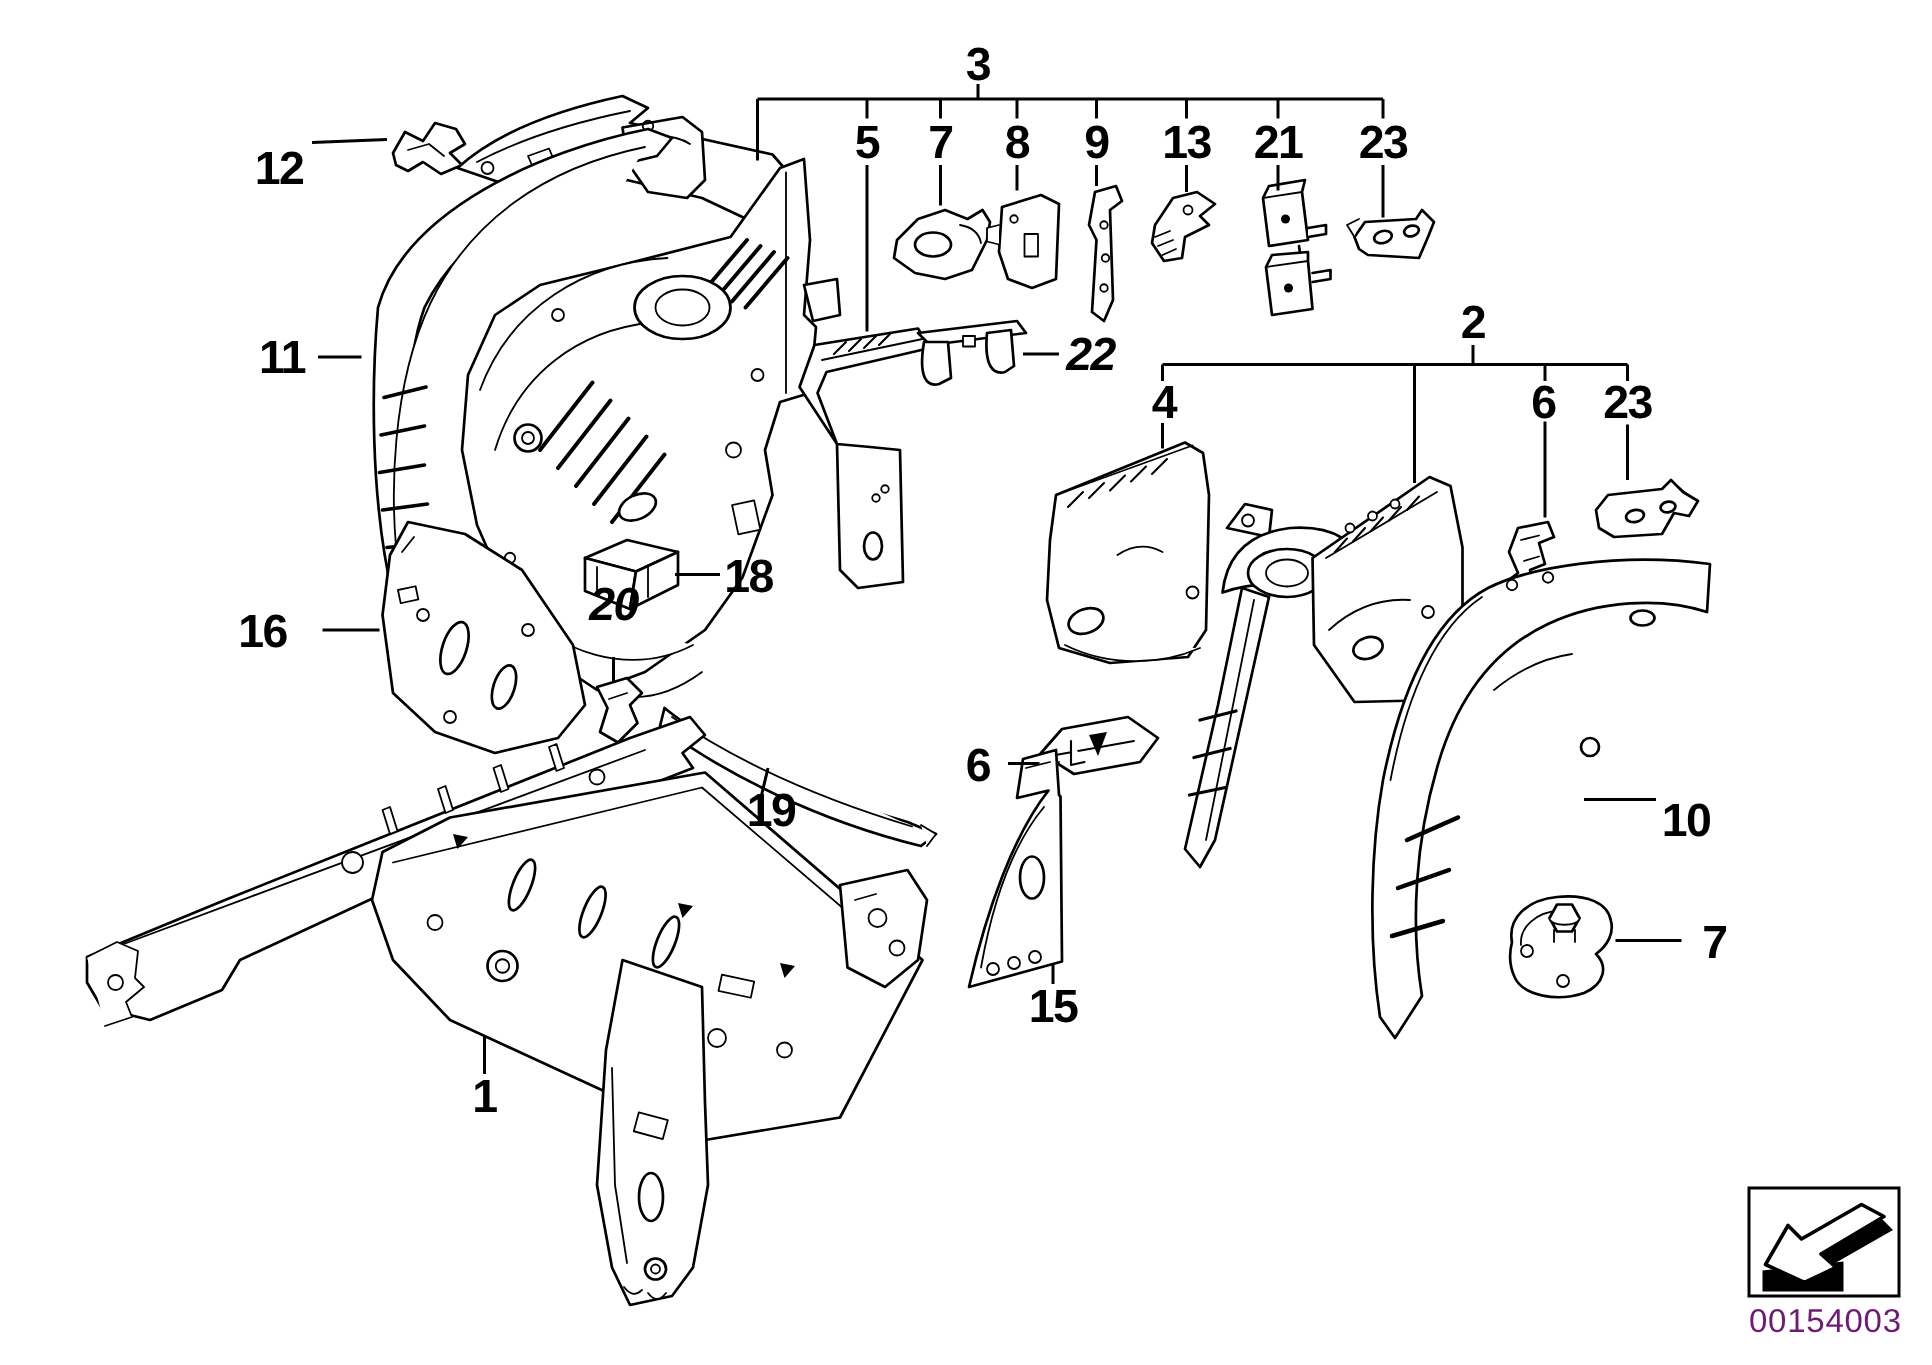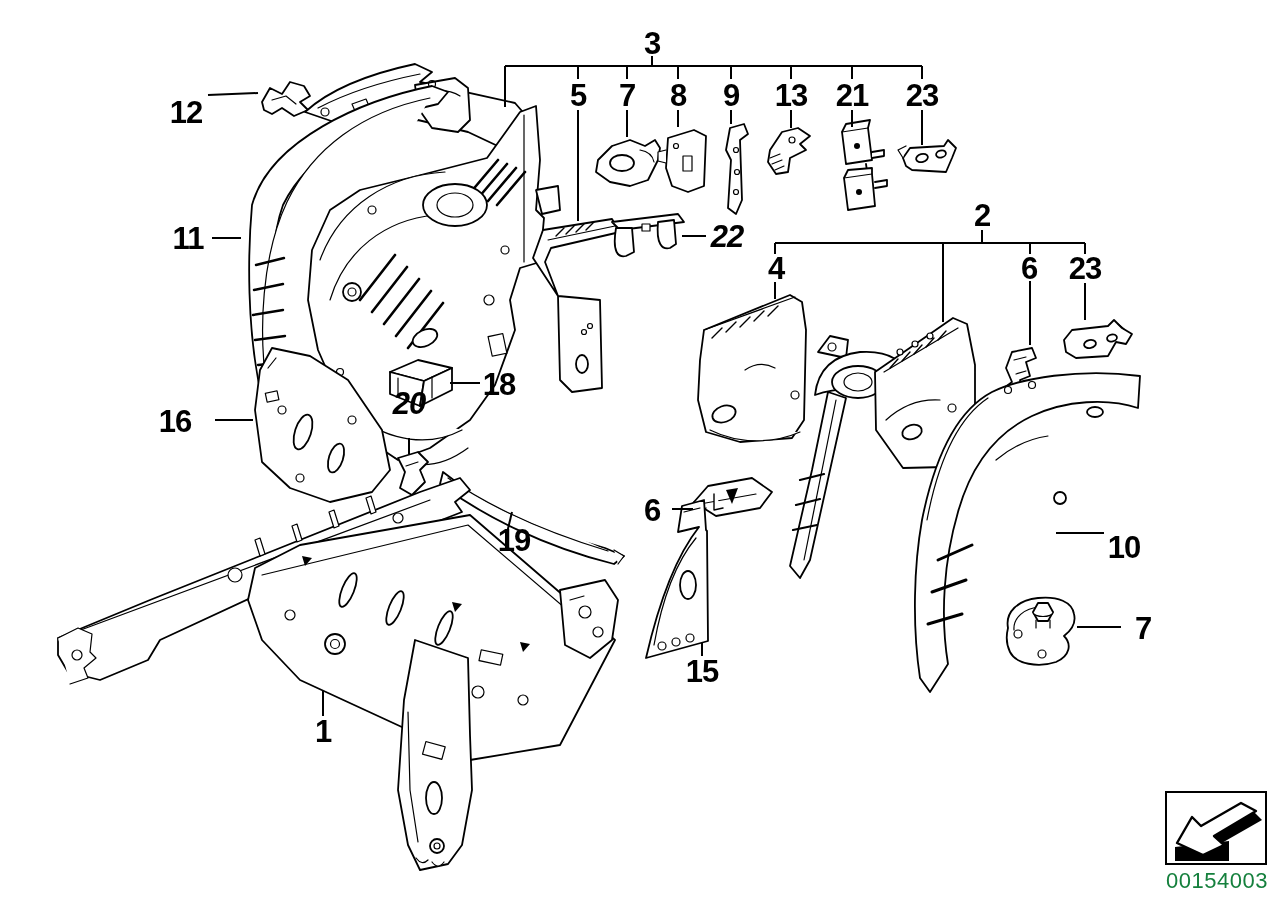--- a/index.html
+++ b/index.html
@@ -5,21 +5,21 @@
   html,body{margin:0;padding:0;background:#fff;}
   #stage{position:relative;width:1288px;height:910px;background:#fff;overflow:hidden;
          font-family:"Liberation Sans",sans-serif;}
   #artwork,#leader-layer{position:absolute;left:0;top:0;width:1288px;height:910px;}
   .callout{position:absolute;transform:translate(-50%,-50%);
            font:700 31px "Liberation Sans",sans-serif;color:#000;
            letter-spacing:-1px;line-height:1;cursor:default;user-select:none;}
   #doc-box{position:absolute;left:1165px;top:791px;width:102px;height:74px;
            border:2px solid #000;box-sizing:border-box;background:#fff;}
   #doc-number{position:absolute;left:1166px;top:868px;width:100px;text-align:center;
-              font:400 22px "Liberation Sans",sans-serif;color:#15803d;letter-spacing:.5px;}
+              font:400 22px "Liberation Sans",sans-serif;color:#701a75;letter-spacing:.5px;}
   svg{display:block;}
 </style>
 </head>
 <body>
 
 <div id="stage">
 
   <svg id="artwork" viewBox="0 0 1288 910" stroke="#000" fill="none" stroke-width="1.8" stroke-linejoin="round" stroke-linecap="round">
 
     <g fill="#fff">

